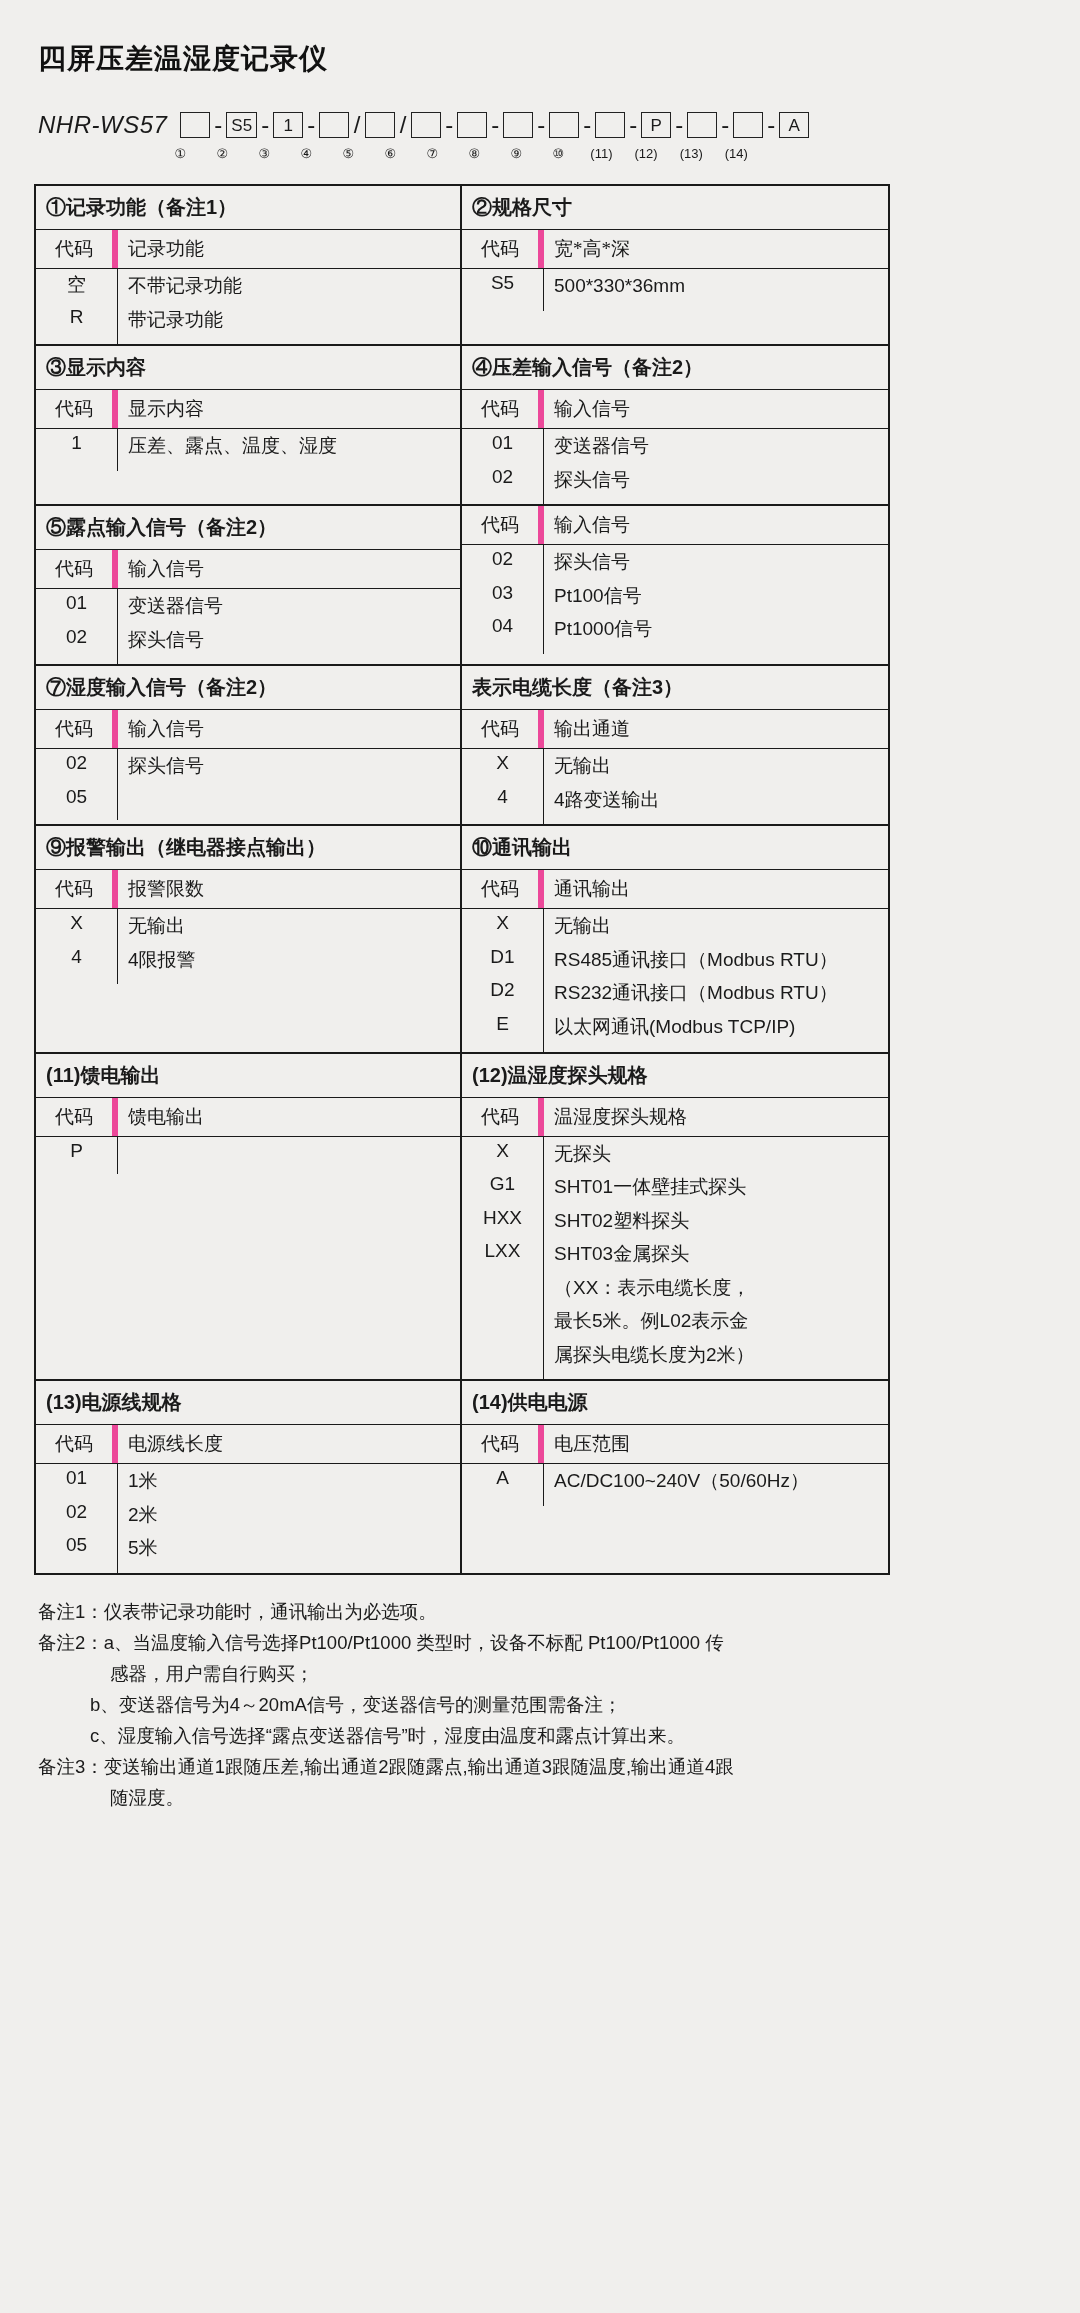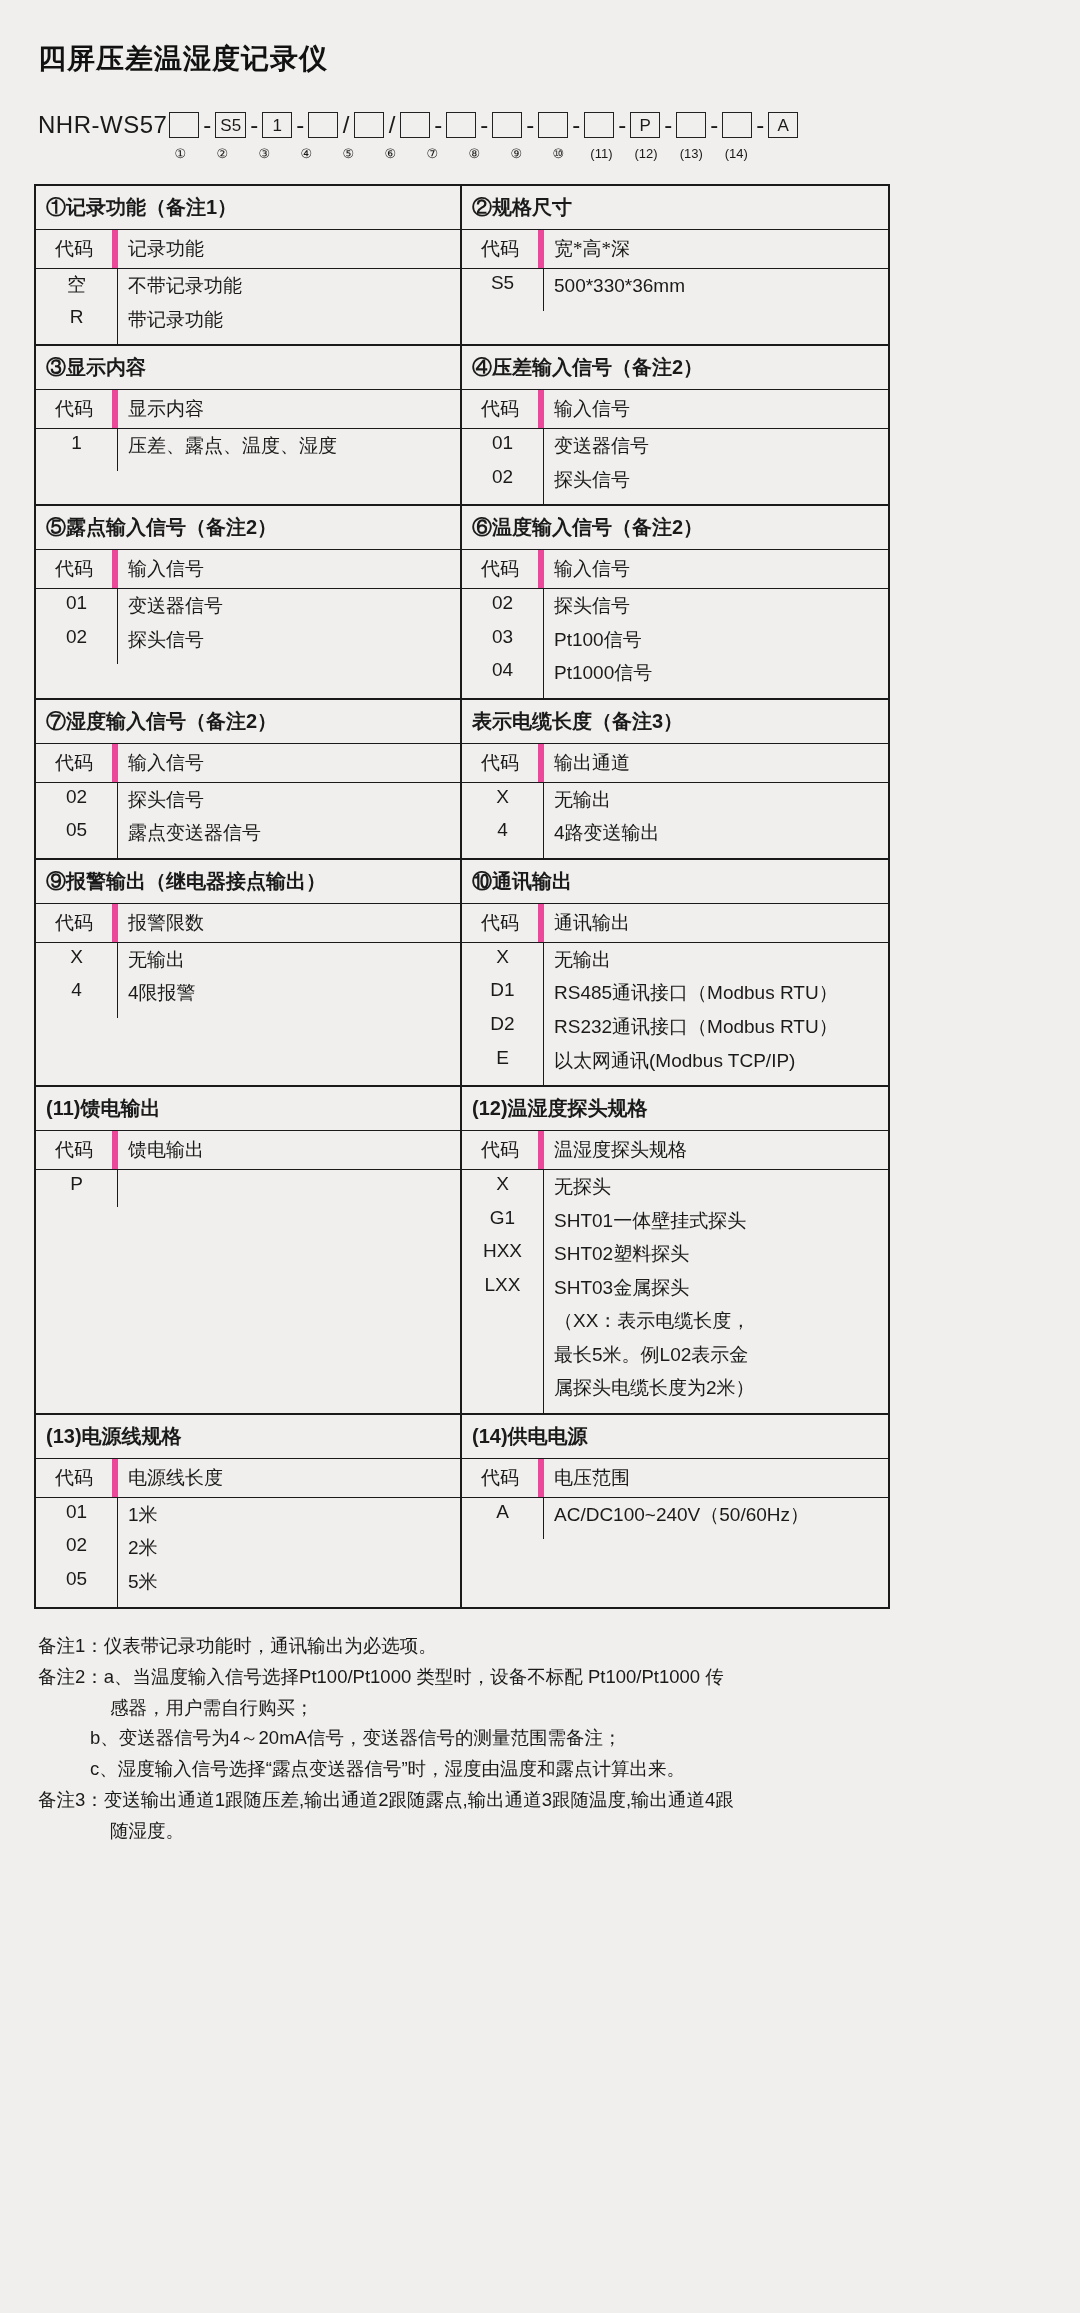--- a/index.html
+++ b/index.html
@@ -32,22 +32,23 @@
   
   .code-line {
     display: flex;
     align-items: center;
     margin: 0 0 4px 4px;
     height: 34px;
   }
   .code-prefix {
     font-size: 24px;
     letter-spacing: 0.5px;
-    margin-right: 2px;
+    margin-right: 13px;
     white-space: nowrap;
+    font-style: italic;
   }
   .code-box {
     box-sizing: border-box;
     border: 1.5px solid #222;
     background: #f0efed;
     height: 26px;
     min-width: 30px;
     padding: 0 4px;
     display: flex;
     align-items: center;
@@ -371,21 +372,20 @@
             <div class="c1">02</div>
             <div class="c2">探头信号</div>
           </div>
           <div class="pad-bottom">
               <div class="c1"></div>
               <div class="c2"></div>
             </div>
         </div>
       </div>
       <div class="cell">
-        <div class="blk-title">⑥温度输入信号（备注2）</div>
         <div class="blk-head">
           <div class="c1">代码</div>
           <div class="c2">输入信号</div>
         </div>
         <div class="blk-body">
           <div class="brow">
             <div class="c1">02</div>
             <div class="c2">探头信号</div>
           </div>
           <div class="brow">
@@ -411,21 +411,20 @@
           <div class="c1">代码</div>
           <div class="c2">输入信号</div>
         </div>
         <div class="blk-body">
           <div class="brow">
             <div class="c1">02</div>
             <div class="c2">探头信号</div>
           </div>
           <div class="brow">
             <div class="c1">05</div>
-            <div class="c2">露点变送器信号</div>
           </div>
           <div class="pad-bottom">
               <div class="c1"></div>
               <div class="c2"></div>
             </div>
         </div>
       </div>
       <div class="cell">
         <div class="blk-title">表示电缆长度（备注3）</div>
         <div class="blk-head">

